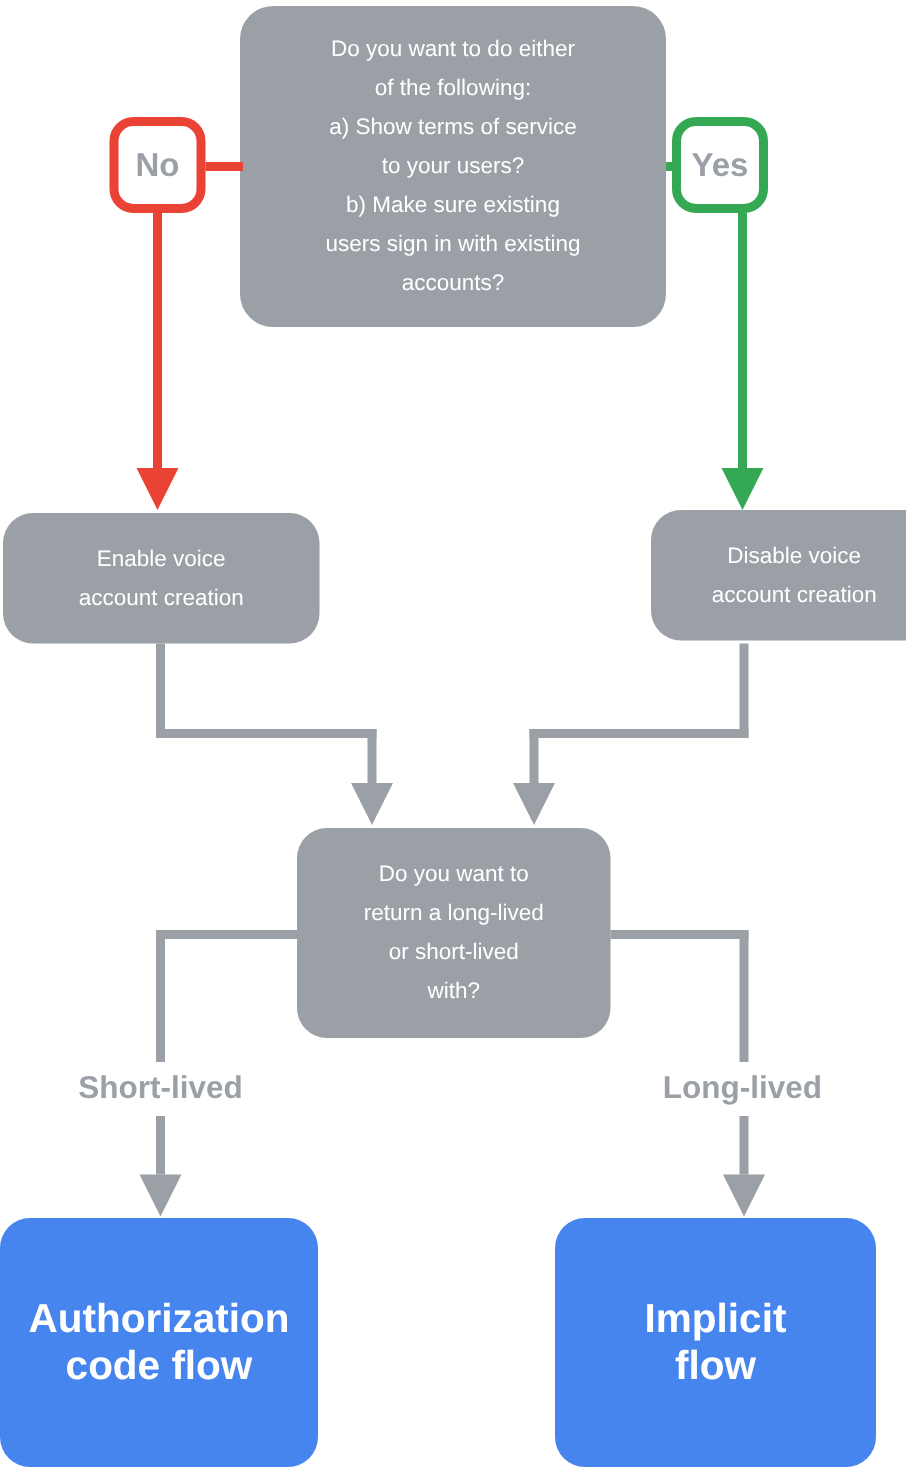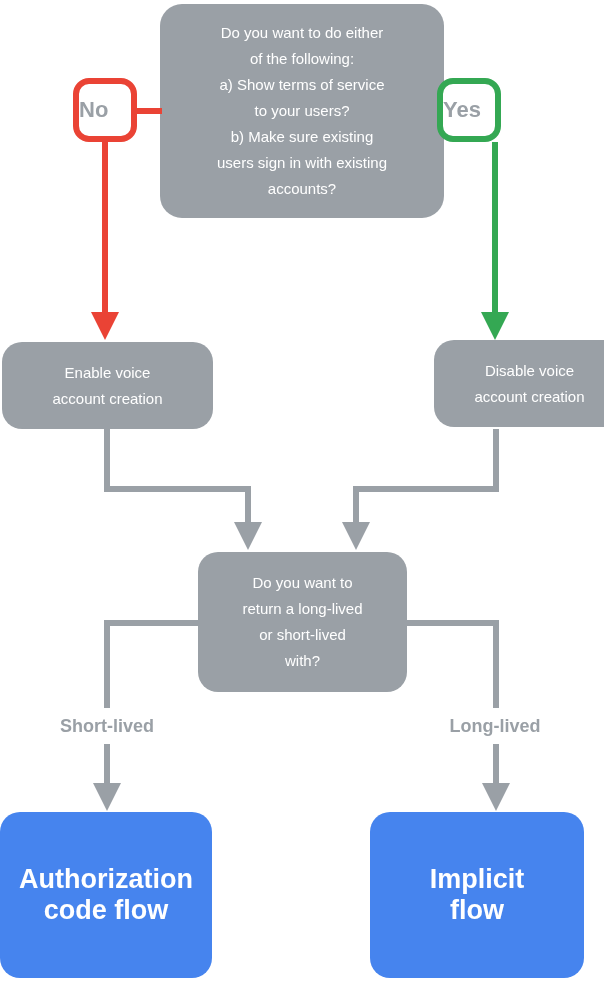--- a/index.html
+++ b/index.html
@@ -18,21 +18,21 @@
     color:#fff;
     white-space:pre-line;
   }
   .gray-node{background:var(--gray);border-radius:20px;font-size:15px;line-height:26px;}
   .blue-node{background:var(--blue);border-radius:20px;font-size:27px;line-height:31px;font-weight:bold;}
   .badge{
     position:absolute;
     box-sizing:border-box;
     width:64px;height:64px;
     background:#fff;border-radius:16px;
-    display:flex;align-items:center;
+    display:flex;align-items:center;justify-content:center;
     font-size:22px;font-weight:bold;color:var(--label-text);
   }
   .badge.no{border:6px solid var(--red);}
   .badge.yes{border:6px solid var(--green);}
   .line{position:absolute;}
   .line.gray{background:var(--gray);}
   .line.red{background:var(--red);}
   .line.green{background:var(--green);}
   .arrowhead{
     position:absolute;width:0;height:0;
@@ -40,21 +40,21 @@
     border-right:14px solid transparent;
   }
   .arrowhead.gray{border-top:28px solid var(--gray);}
   .arrowhead.red{border-top:28px solid var(--red);}
   .arrowhead.green{border-top:28px solid var(--green);}
   .path-label{
     position:absolute;
     width:170px;height:36px;
     background:#fff;
     display:flex;align-items:center;justify-content:center;
-    font-size:18px;font-weight:bold;color:var(--label-text);
+    font-size:21px;font-weight:bold;color:var(--label-text);
   }
 </style>
 </head>
 <body>
 
 <div class="stage">
 
   <div class="node gray-node" style="left:160px;top:4px;width:284px;height:214px;border-radius:22px;">
     <span>Do you want to do either
 of the following:
@@ -66,21 +66,21 @@
   </div>
 
   <div class="line red" style="left:137px;top:108px;width:25px;height:6px;"></div>
   <div class="badge no" style="left:73px;top:78px;">
     <span>No</span>
   </div>
   <div class="line red" style="left:102px;top:142px;width:6px;height:170px;"></div>
   <div class="arrowhead red" style="left:91px;top:312px;"></div>
 
   <div class="line green" style="left:444px;top:108px;width:19px;height:6px;"></div>
-  <div class="badge yes" style="left:437px;top:78px;">
+  <div class="badge yes" style="left:448px;top:78px;">
     <span>Yes</span>
   </div>
   <div class="line green" style="left:492px;top:142px;width:6px;height:170px;"></div>
   <div class="arrowhead green" style="left:481px;top:312px;"></div>
 
   <div class="node gray-node" style="left:2px;top:342px;width:211px;height:87px;">
     <span>Enable voice
 account creation</span>
   </div>
   <div class="node gray-node" style="left:390px;top:340px;width:191px;height:87px;margin-left:44px;">

